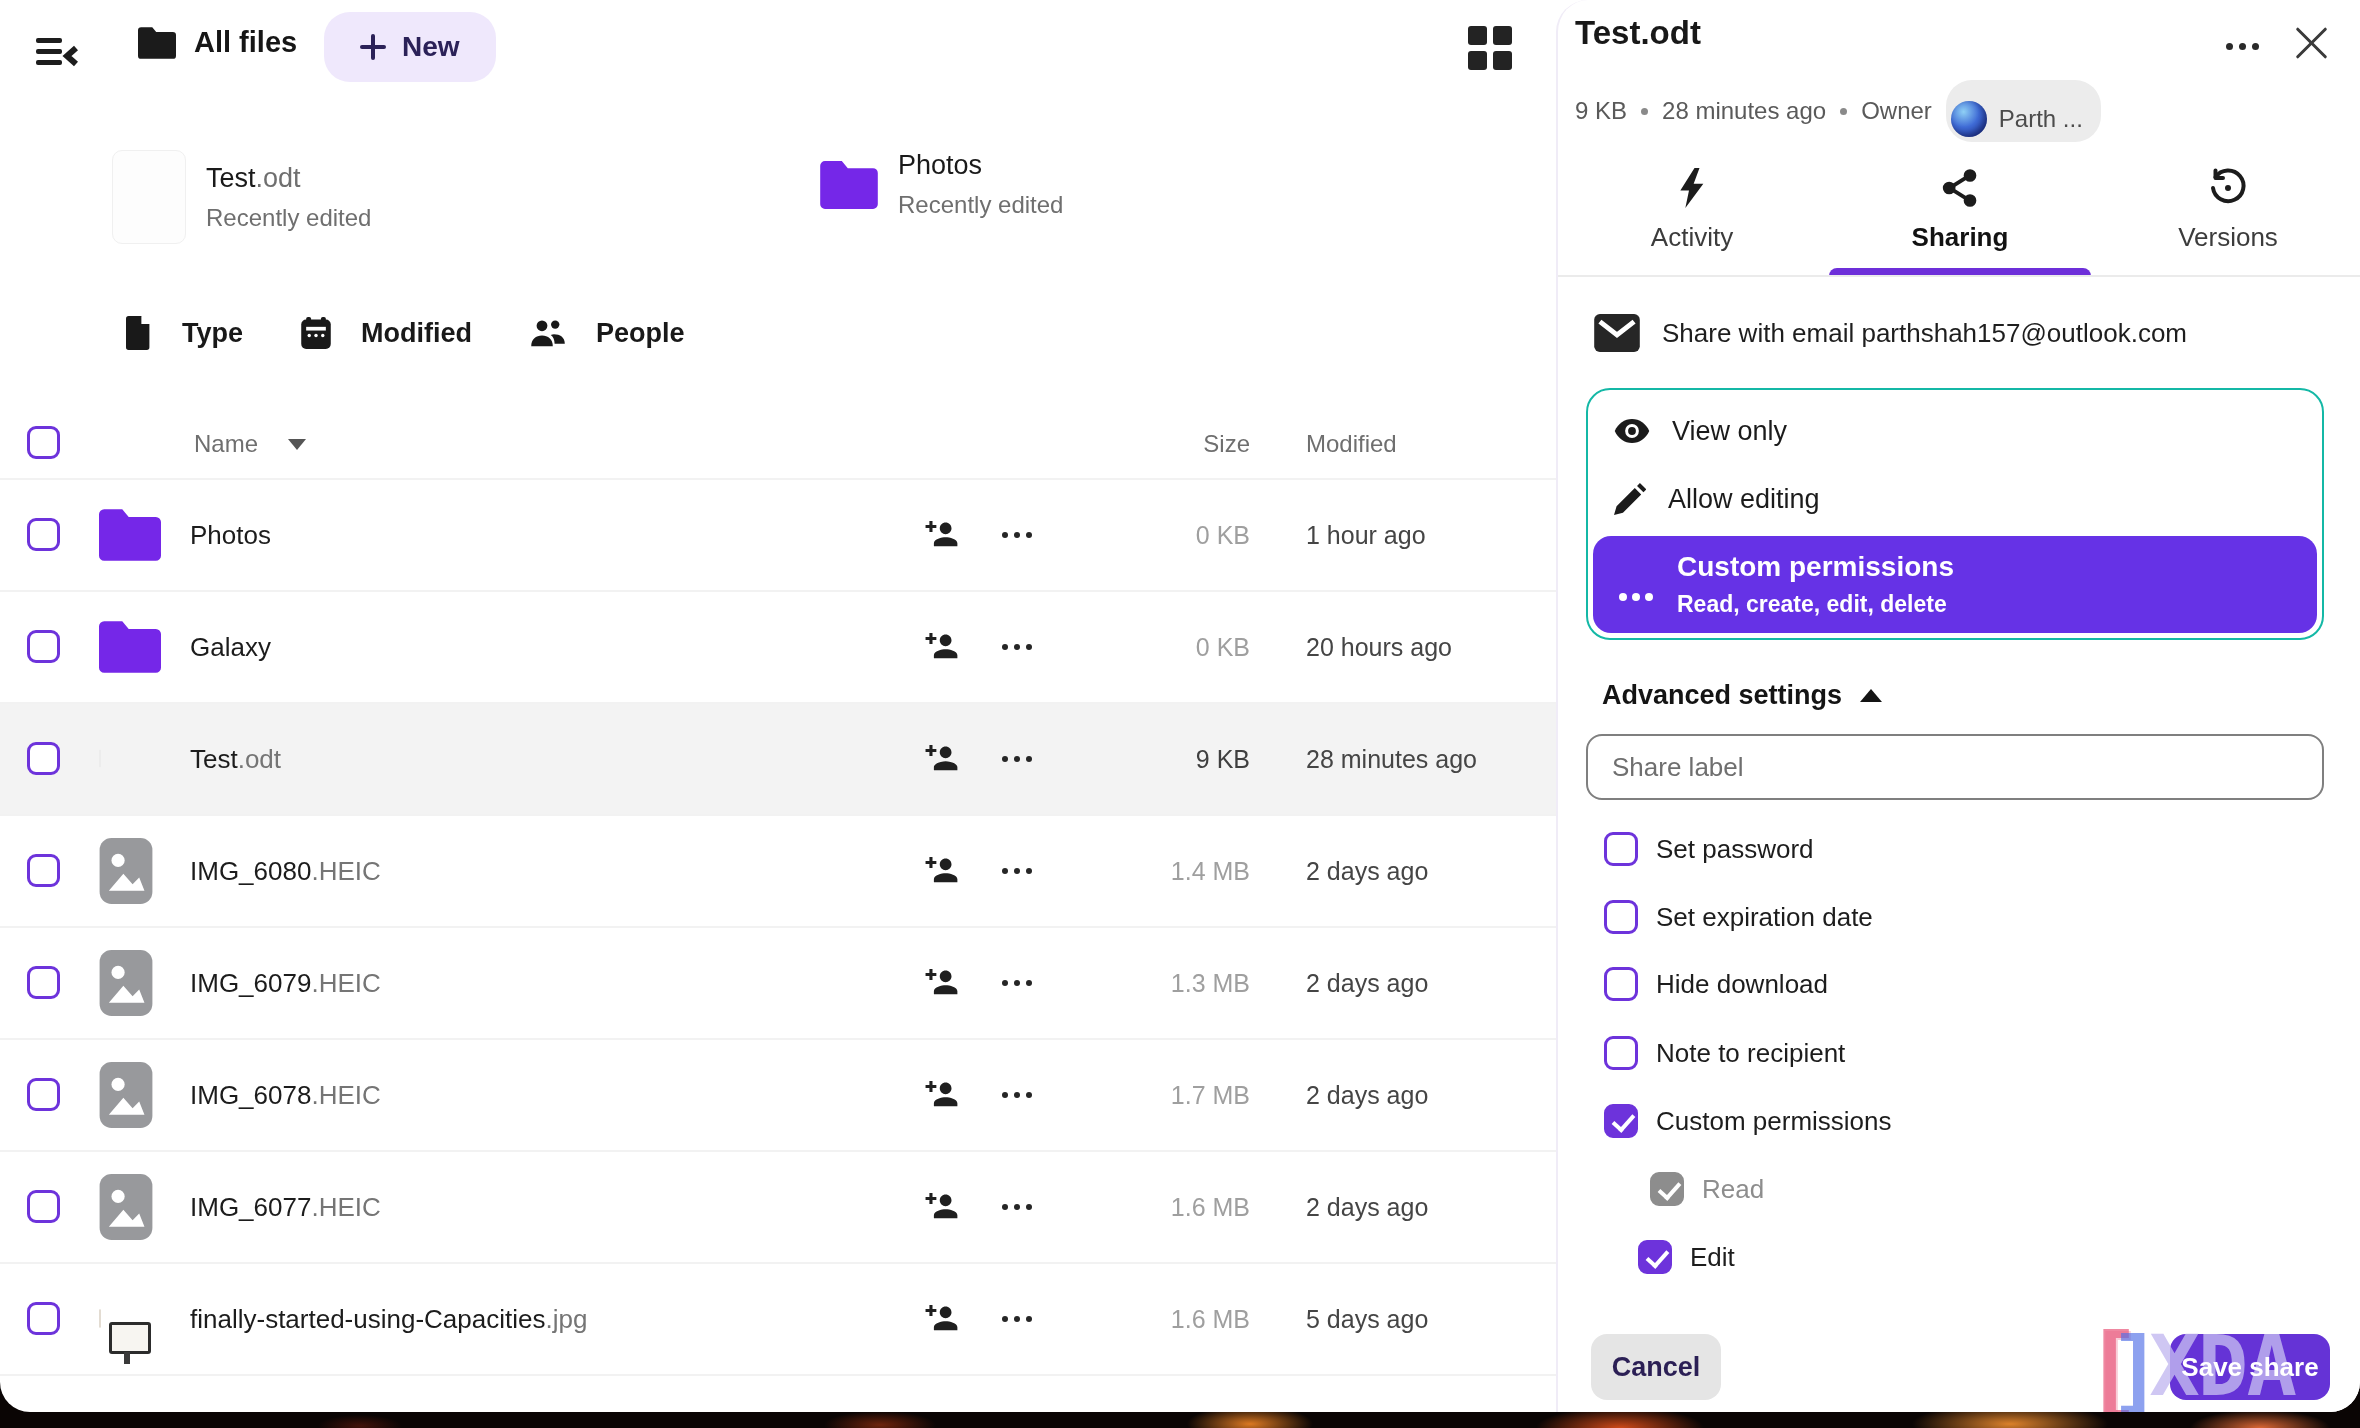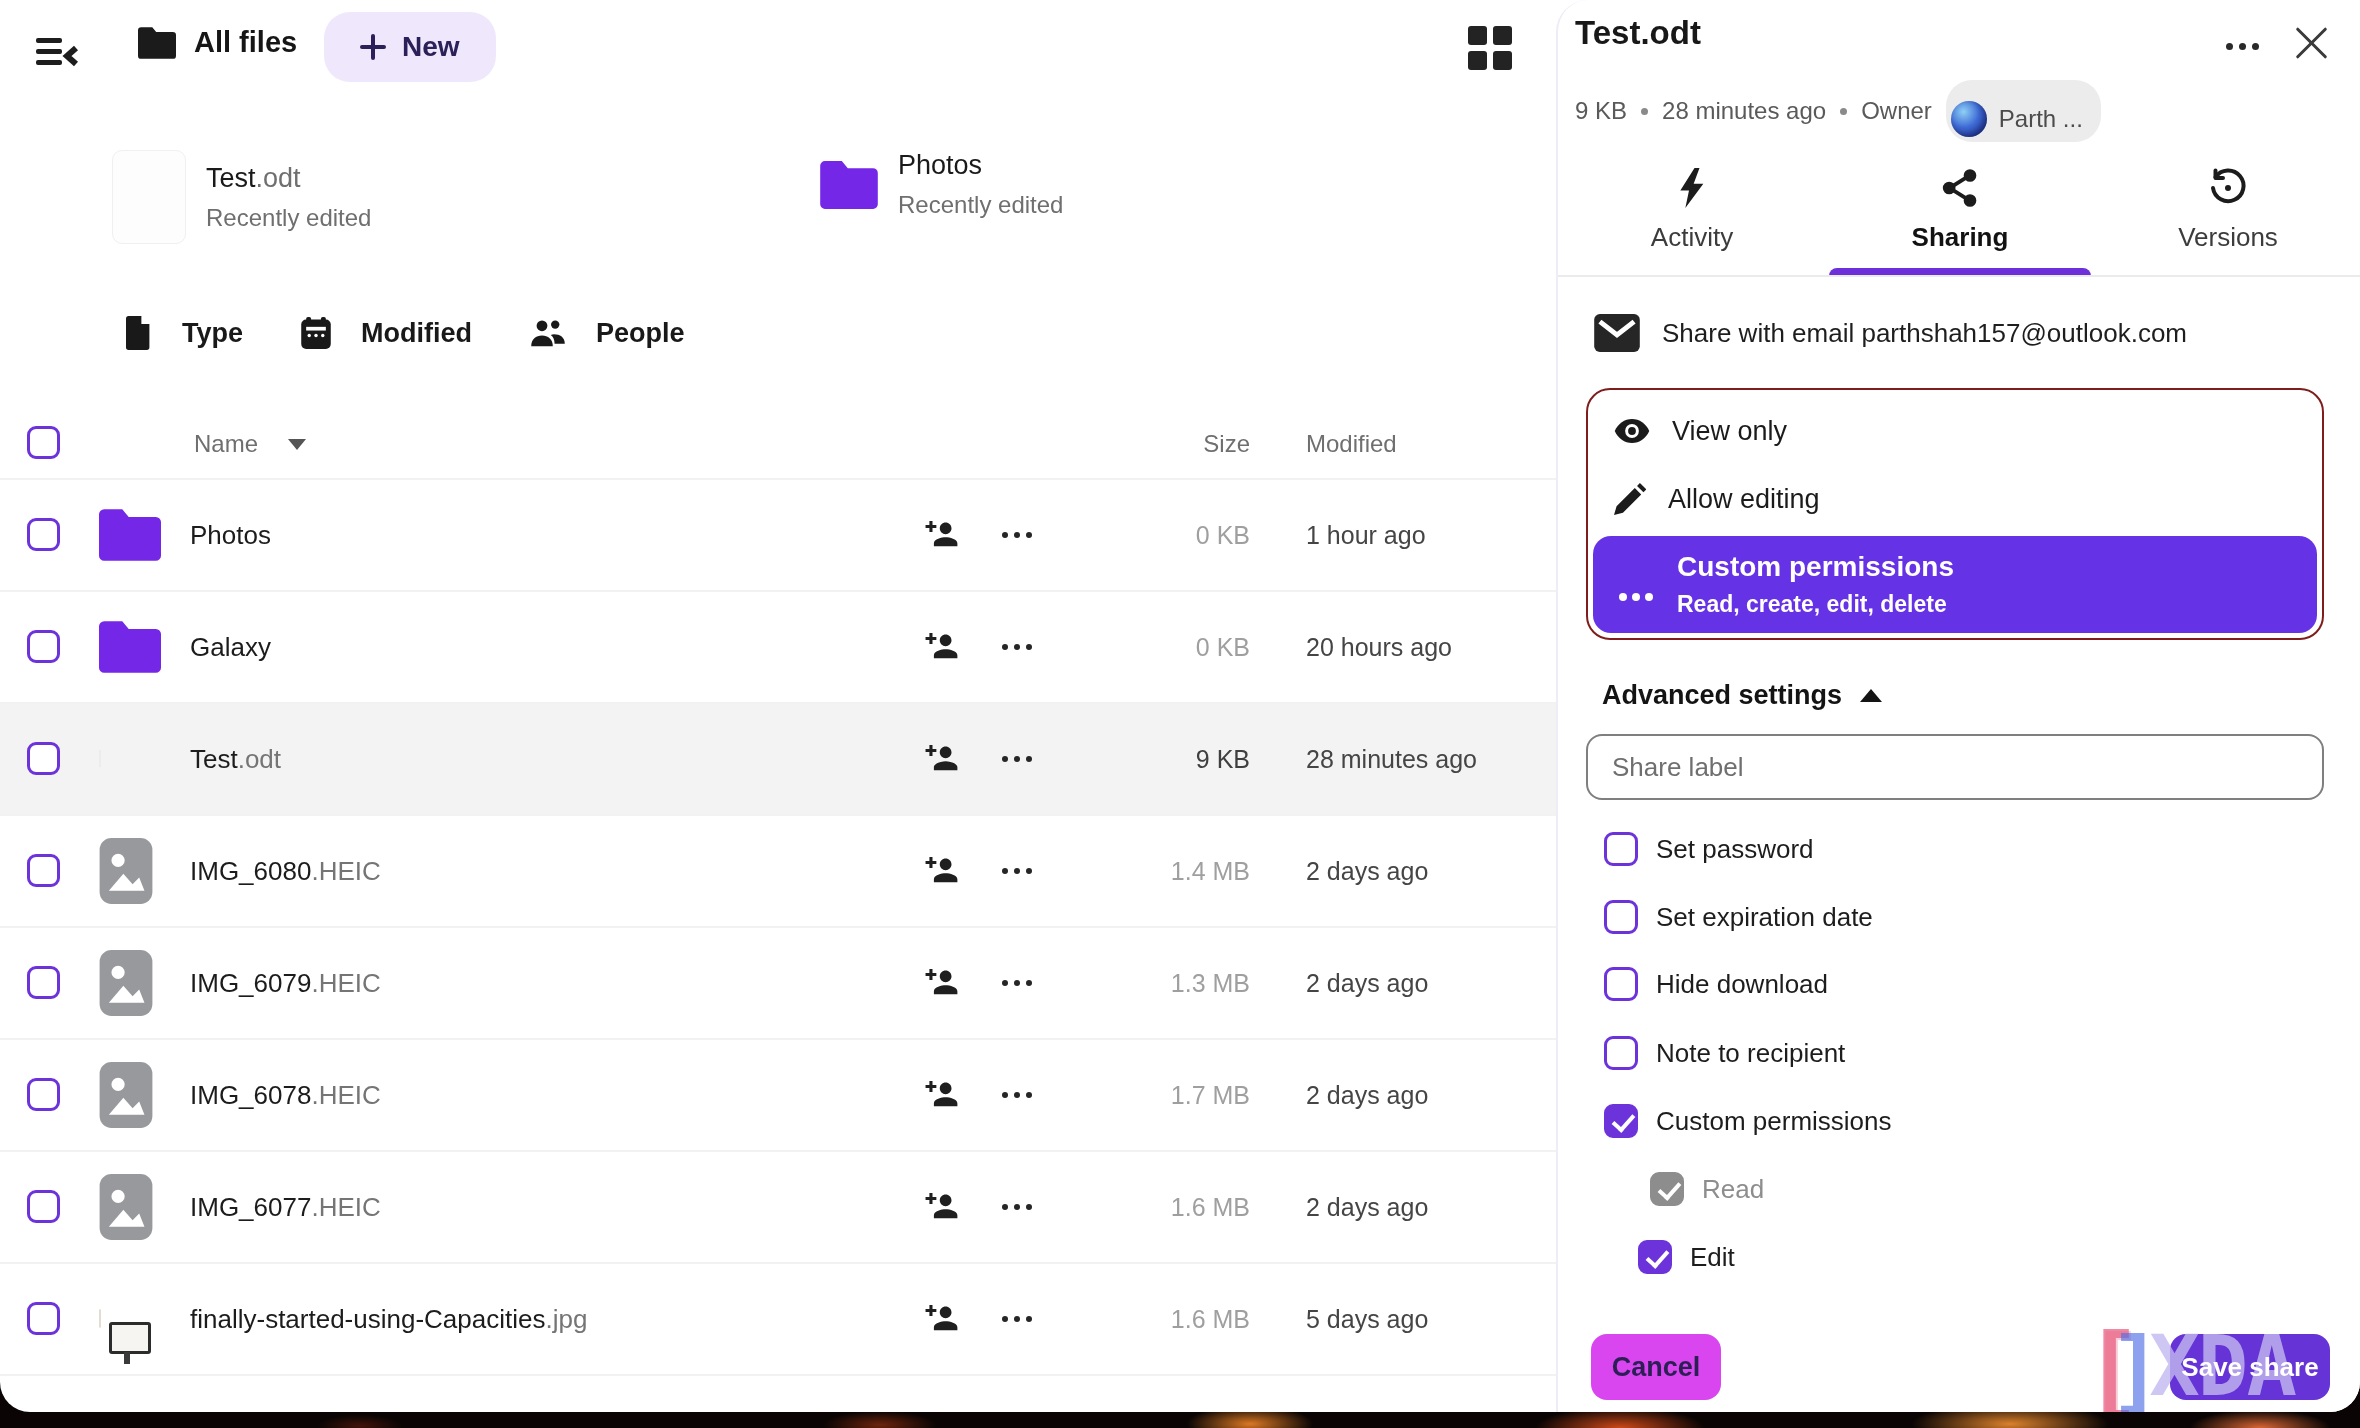--- a/index.html
+++ b/index.html
@@ -90,21 +90,21 @@
           box-shadow:inset -3px -3px 6px rgba(0,0,40,.4);}
   .owner-pill .nm{font-size:24px;color:#4c4c4c;}
   .tabs{position:absolute;left:0;top:168px;width:804px;height:112px;}
   .tab{position:absolute;top:0;width:268px;height:104px;display:flex;flex-direction:column;align-items:center;justify-content:flex-start;gap:14px;cursor:pointer;}
   .tab .lbl{font-size:26px;color:#3c3c3c;}
   .tab.active .lbl{font-weight:700;color:#121212;}
   .tab-underline{position:absolute;left:271px;top:100px;width:262px;height:9px;background:#6d2fd9;border-radius:8px 8px 0 0;}
   .tabs-divider{position:absolute;left:0;top:107px;width:804px;height:2px;background:#ebebeb;}
   .share-row{position:absolute;left:36px;top:314px;display:flex;align-items:center;gap:22px;cursor:pointer;}
   .share-row .lbl{font-size:26px;color:#1e1e1e;}
-  .opt-box{position:absolute;left:28px;top:388px;width:738px;height:252px;border:2px solid #7f1d1d;border-radius:24px;box-sizing:border-box;}
+  .opt-box{position:absolute;left:28px;top:388px;width:738px;height:252px;border:2px solid #14b8a6;border-radius:24px;box-sizing:border-box;}
   .opt-row{position:absolute;left:0;right:0;display:flex;align-items:center;gap:22px;padding-left:26px;cursor:pointer;}
   .opt-row .lbl{font-size:27px;color:#1b1b1b;}
   .opt-view{top:8px;height:66px;} .opt-edit{top:76px;height:66px;}
   .opt-selected{position:absolute;left:5px;right:5px;top:146px;bottom:5px;background:#6632e6;border-radius:18px;
                 display:flex;align-items:center;gap:22px;padding-left:26px;box-sizing:border-box;cursor:pointer;}
   .wdots{position:relative;width:36px;height:10px;flex:0 0 36px;margin-top:26px;}
   .wdots::before{content:"";position:absolute;left:0;top:0;width:8px;height:8px;border-radius:50%;background:#fff;
                  box-shadow:13px 0 0 #fff,26px 0 0 #fff;}
   .opt-selected .t1{font-size:28px;font-weight:700;color:#fff;}
   .opt-selected .t2{font-size:23px;font-weight:600;color:#fff;margin-top:8px;}
@@ -117,21 +117,21 @@
   .share-input::placeholder{color:#6f6f6f;opacity:1;}
   .chk{position:absolute;display:flex;align-items:center;gap:18px;cursor:pointer;}
   .chk .box{width:34px;height:34px;border:3px solid #6d33db;border-radius:9px;background:#fff;box-sizing:border-box;position:relative;}
   .chk.checked .box{background:#6d33db;border-color:#6d33db;}
   .chk.checked .box::after{content:"";position:absolute;left:10px;top:3px;width:9px;height:17px;
         border-right:4px solid #fff;border-bottom:4px solid #fff;transform:rotate(42deg);}
   .chk.disabled .box{background:#8d8d8d;border-color:#8d8d8d;}
   .chk .lbl{font-size:26px;color:#1d1d1d;}
   .chk.disabled .lbl{color:#8d8d8d;}
   .btn{position:absolute;top:1334px;height:66px;border-radius:16px;display:flex;align-items:center;justify-content:center;cursor:pointer;}
-  .btn-cancel{left:33px;width:130px;background:#d946ef;}
+  .btn-cancel{left:33px;width:130px;background:#e5e5e5;}
   .btn-cancel .lbl{font-size:27px;font-weight:700;color:#2b1f55;}
   .btn-save{left:612px;width:160px;background:#6533d6;}
   .btn-save .lbl{font-size:26px;font-weight:700;color:#fff;position:relative;z-index:3;}
   .watermark{position:absolute;left:540px;top:1306px;width:260px;height:120px;pointer-events:none;z-index:2;
              display:flex;align-items:center;font-weight:700;}
   .wm-bracket{font-size:96px;color:rgba(233,96,130,.75);font-weight:700;letter-spacing:-6px;
               text-shadow:2px 2px 0 rgba(233,96,130,.3);}
   .wm-b2{font-size:88px;color:rgba(80,110,230,.65);font-weight:700;margin-left:-4px;}
   .wm-x{font-size:84px;color:rgba(195,185,240,.8);letter-spacing:-2px;font-weight:700;
         font-family:"DejaVu Sans Mono","Liberation Mono",monospace;}

